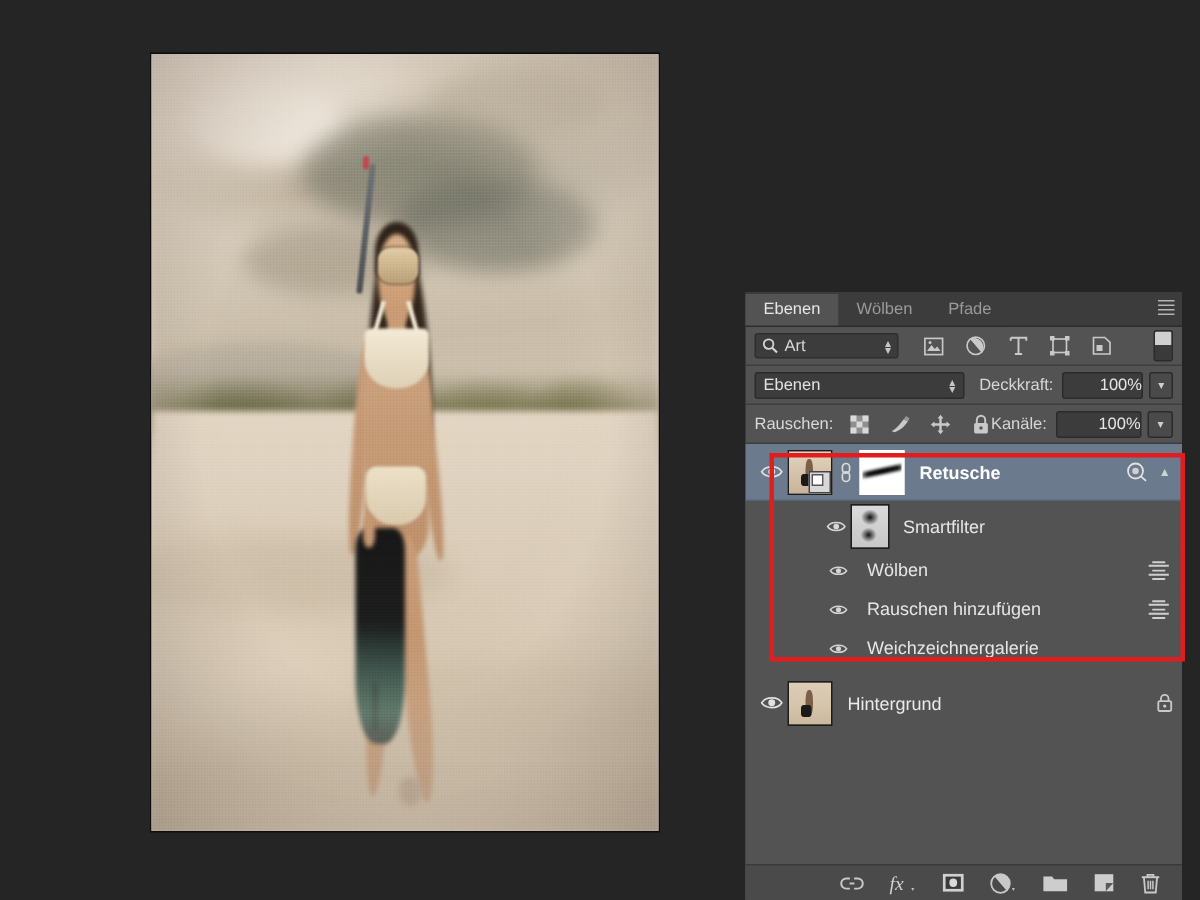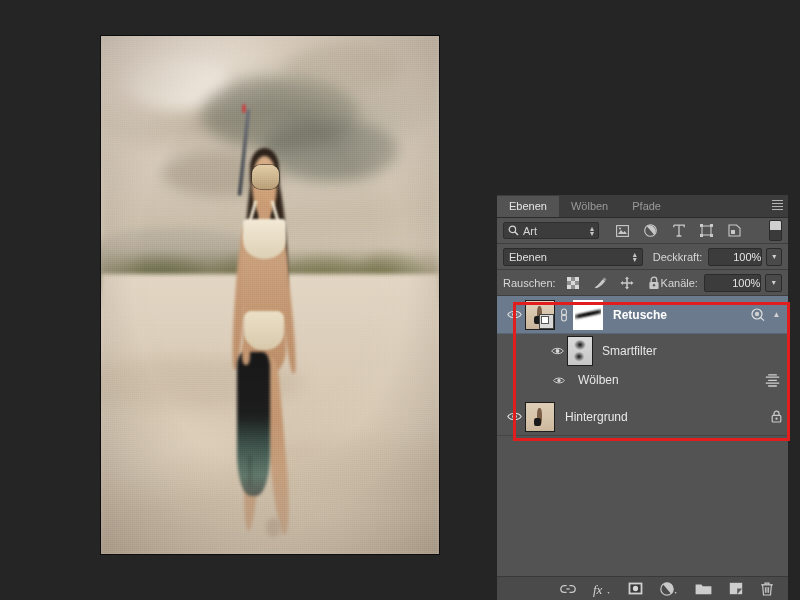--- a/index.html
+++ b/index.html
@@ -448,21 +448,45 @@
         </span>
         <span class="sfname">Wölben</span>
         <span class="sf-settings">
           <svg width="15" height="13" viewBox="0 0 15 13">
               <path d="M0.8 3.2 H14.2 M0.8 9.2 H14.2" stroke="#d0d0d0" stroke-width="1.3"></path>
               <path d="M3.2 0.8 H11.8 M3.2 6.4 H11.8 M3.2 12 H11.8" stroke="#d0d0d0" stroke-width="1.3"></path>
             </svg>
         </span>
       </div>
 
-
+      <div class="sfrow sub">
+        <span class="sf-eye">
+          <svg width="12" height="9" viewBox="0 0 12 9">
+              <path d="M0.6 4.5 C2.7 1.3 9.3 1.3 11.4 4.5 C9.3 7.7 2.7 7.7 0.6 4.5 Z" fill="none" stroke="#d4d4d4" stroke-width="1"></path>
+              <circle cx="6" cy="4.5" r="1.7" fill="#d4d4d4"></circle>
+            </svg>
+        </span>
+        <span class="sfname">Rauschen hinzufügen</span>
+        <span class="sf-settings">
+          <svg width="15" height="13" viewBox="0 0 15 13">
+              <path d="M0.8 3.2 H14.2 M0.8 9.2 H14.2" stroke="#d0d0d0" stroke-width="1.3"></path>
+              <path d="M3.2 0.8 H11.8 M3.2 6.4 H11.8 M3.2 12 H11.8" stroke="#d0d0d0" stroke-width="1.3"></path>
+            </svg>
+        </span>
+      </div>
+
+      <div class="sfrow sub">
+        <span class="sf-eye">
+          <svg width="12" height="9" viewBox="0 0 12 9">
+              <path d="M0.6 4.5 C2.7 1.3 9.3 1.3 11.4 4.5 C9.3 7.7 2.7 7.7 0.6 4.5 Z" fill="none" stroke="#d4d4d4" stroke-width="1"></path>
+              <circle cx="6" cy="4.5" r="1.7" fill="#d4d4d4"></circle>
+            </svg>
+        </span>
+        <span class="sfname">Weichzeichnergalerie</span>
+      </div>
 
       <div class="lrow" style="margin-top:5px">
         <span class="eye">
           <svg width="15" height="11" viewBox="0 0 15 11">
               <path d="M0.8 5.5 C3.4 1.2 11.6 1.2 14.2 5.5 C11.6 9.8 3.4 9.8 0.8 5.5 Z" fill="none" stroke="#e2e2e2" stroke-width="1.1"></path>
               <circle cx="7.5" cy="5.5" r="2.3" fill="#e2e2e2"></circle>
             </svg>
         </span>
         <div class="thumb bg">
           <div class="mini-fig"></div>

